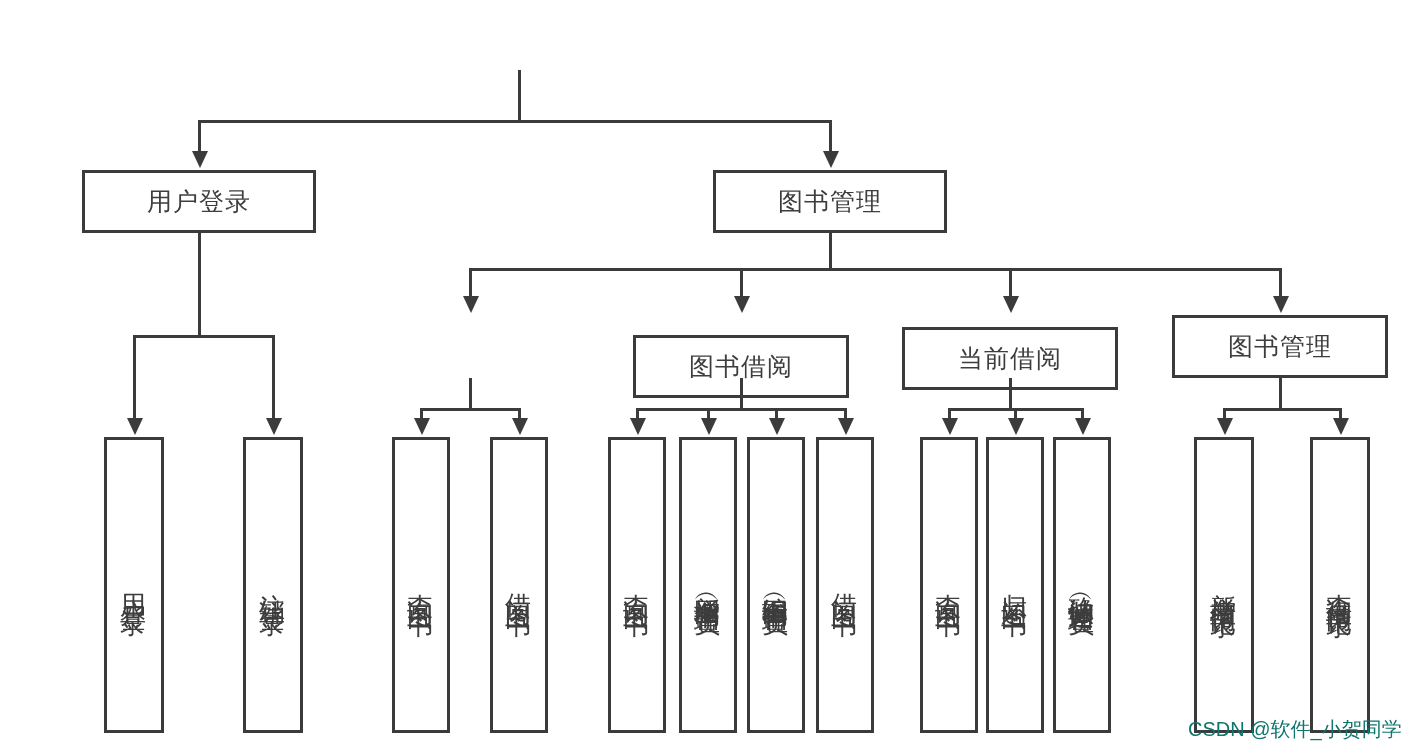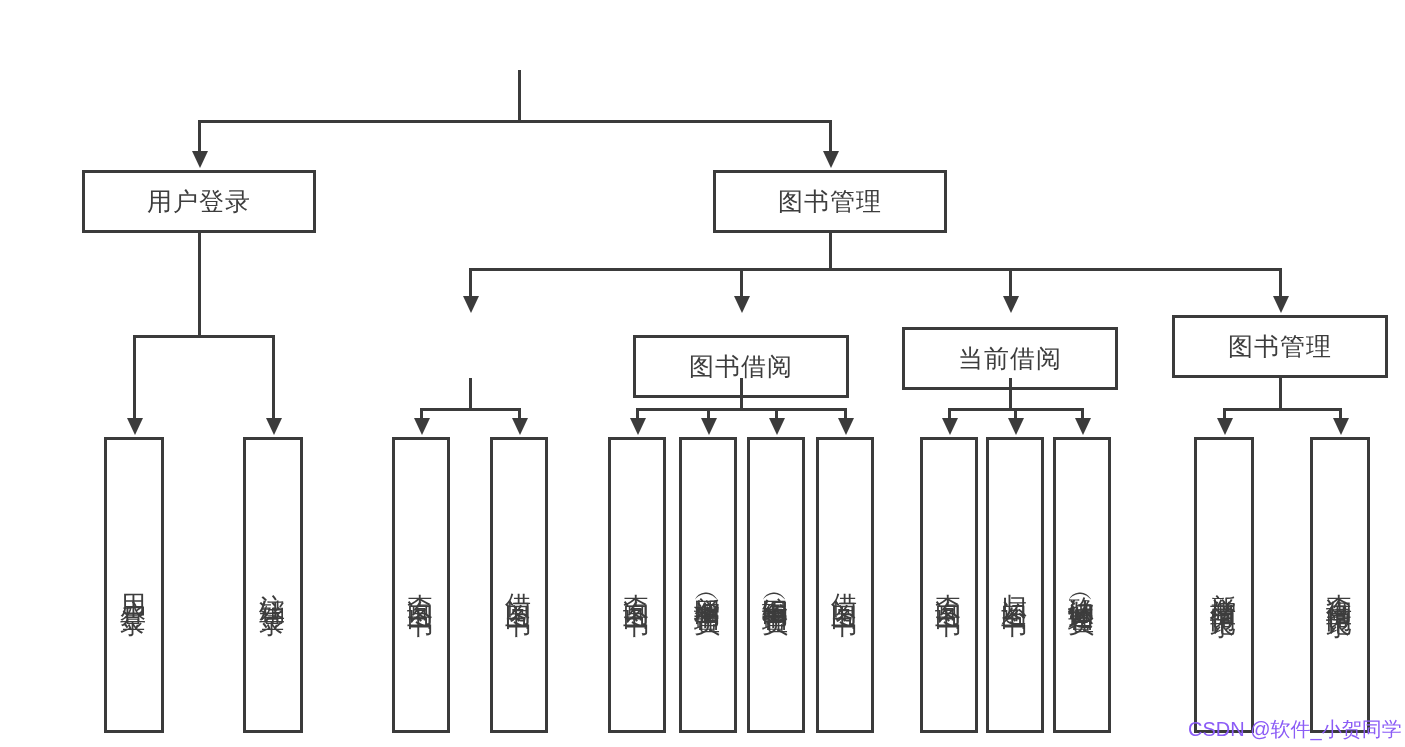--- a/index.html
+++ b/index.html
@@ -53,21 +53,21 @@
     top:100%;
     left:50%;
     margin-left:-8px;
     width:0;height:0;
     border-style:solid;
     border-color:#3b3b3b transparent transparent transparent;
     border-width:17px 8px 0 8px;
   }
   .watermark{
     position:absolute;
-    color:#8b5cf6;
+    color:#0f766e;
     font-size:20px;
     white-space:nowrap;
     z-index:5;
   }
 </style>
 </head>
 <body>
 
 <div id="canvas">
 

